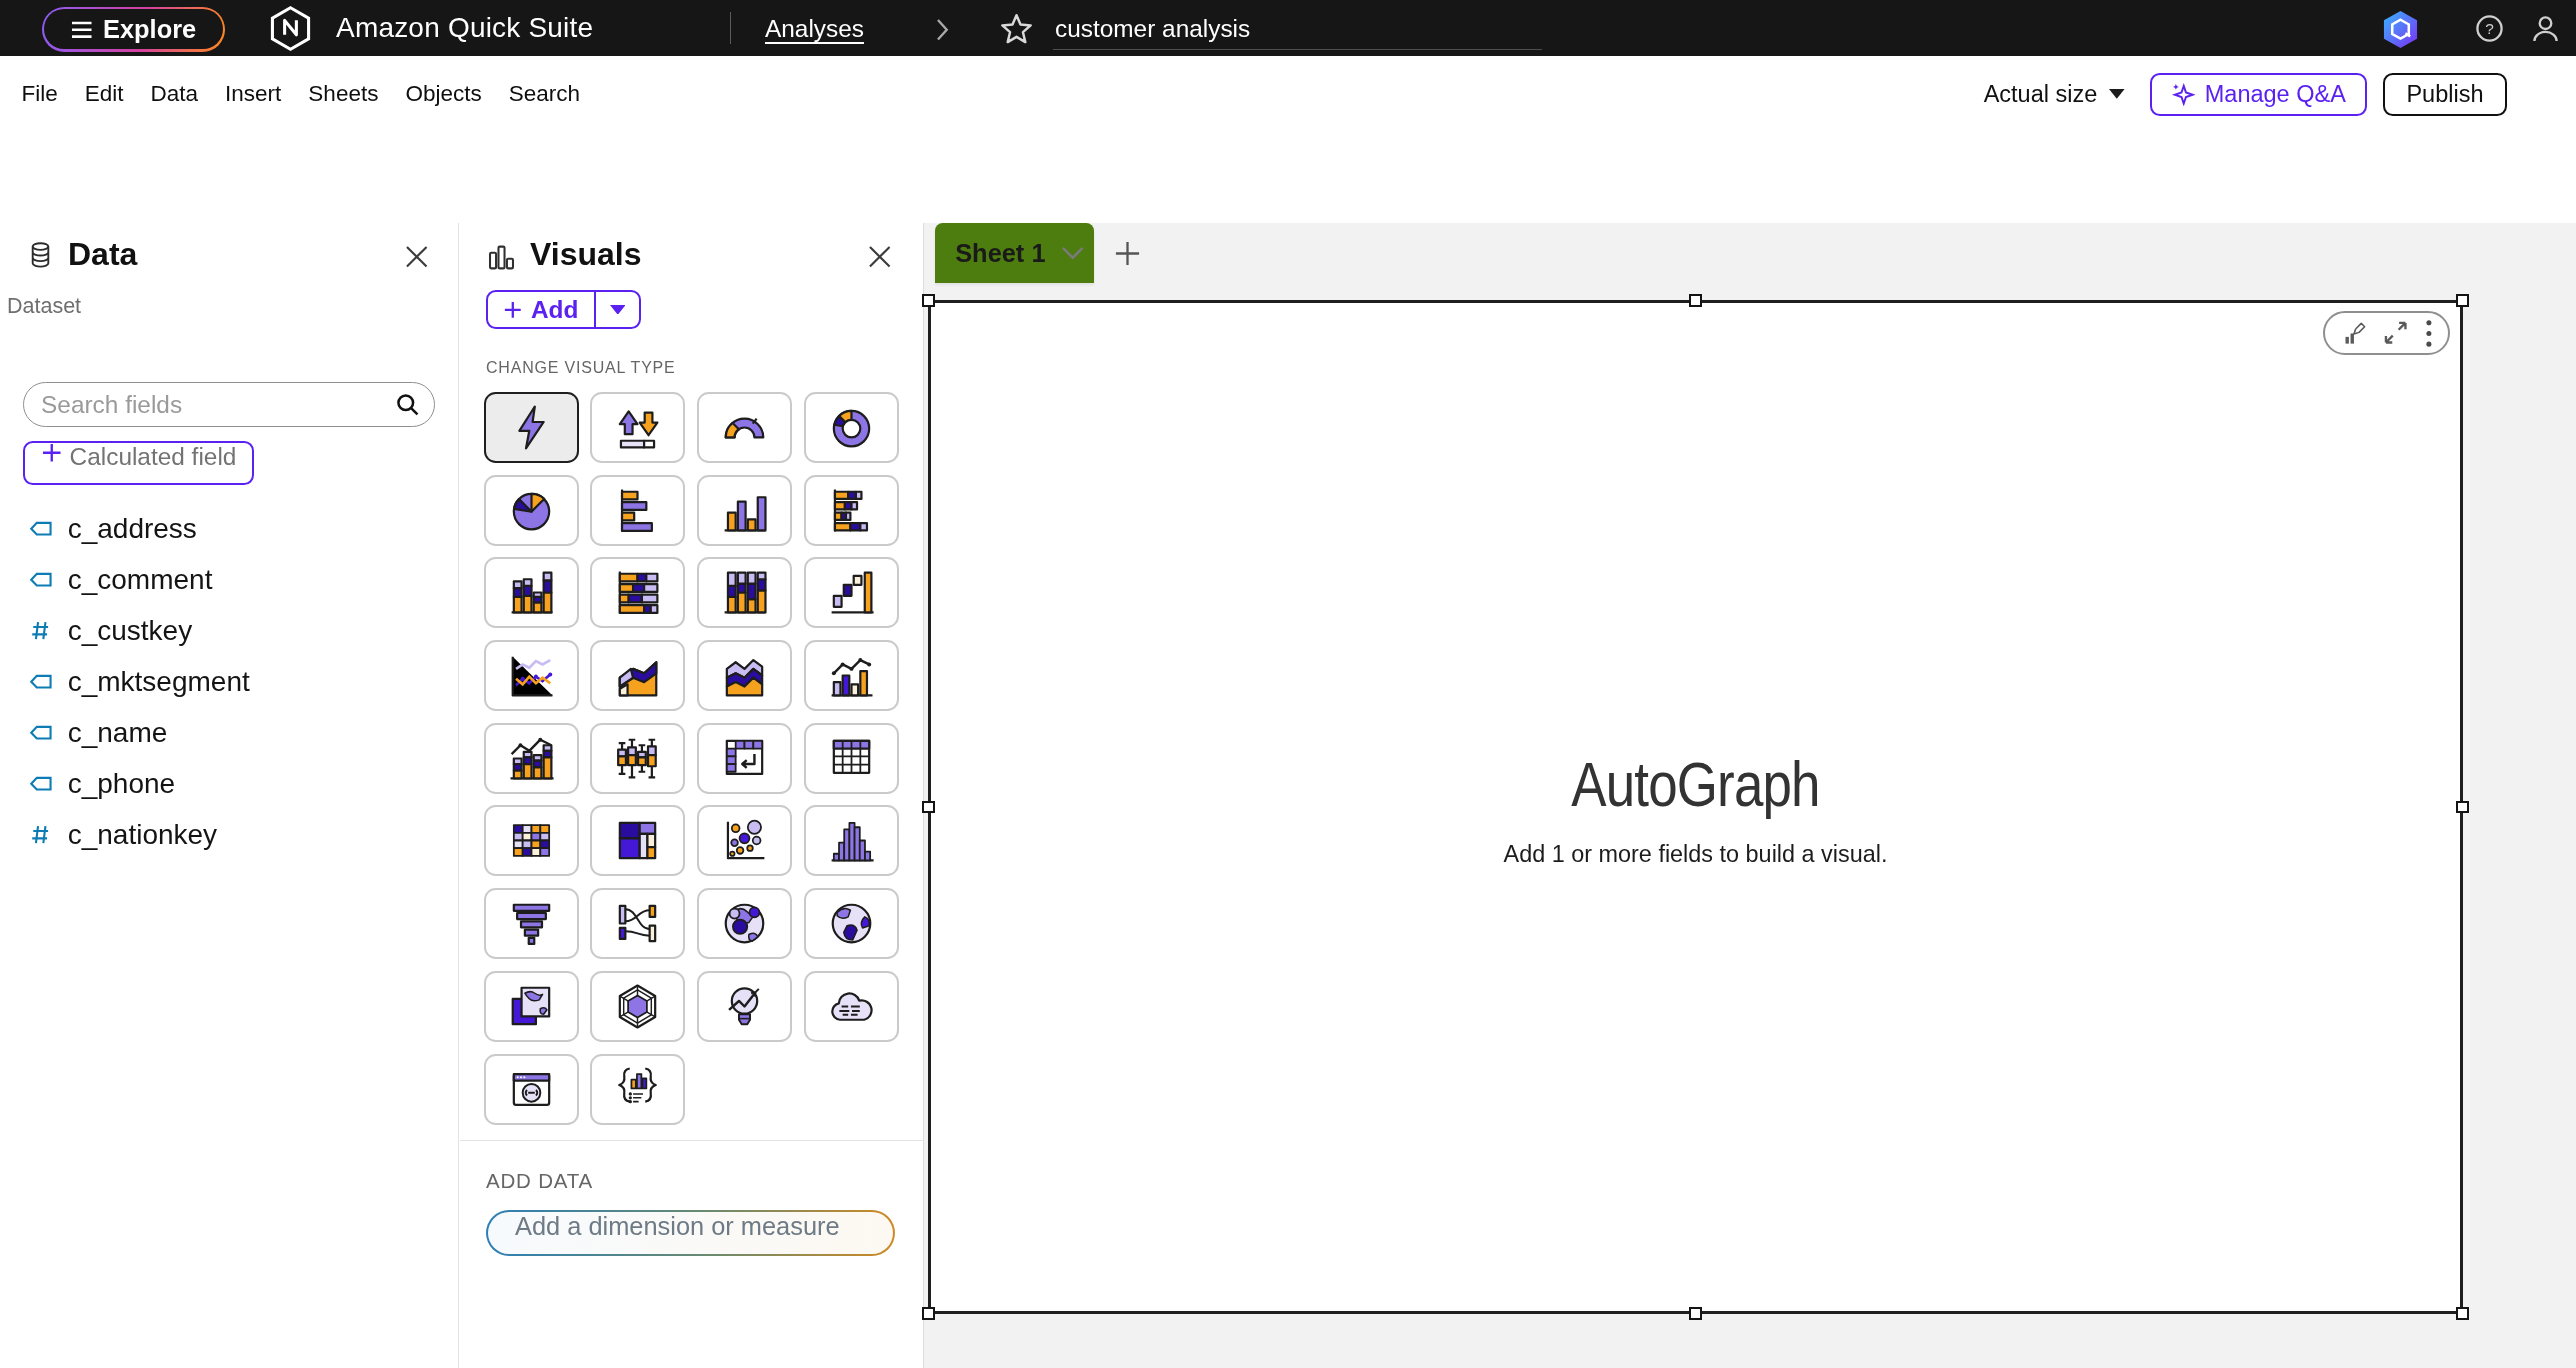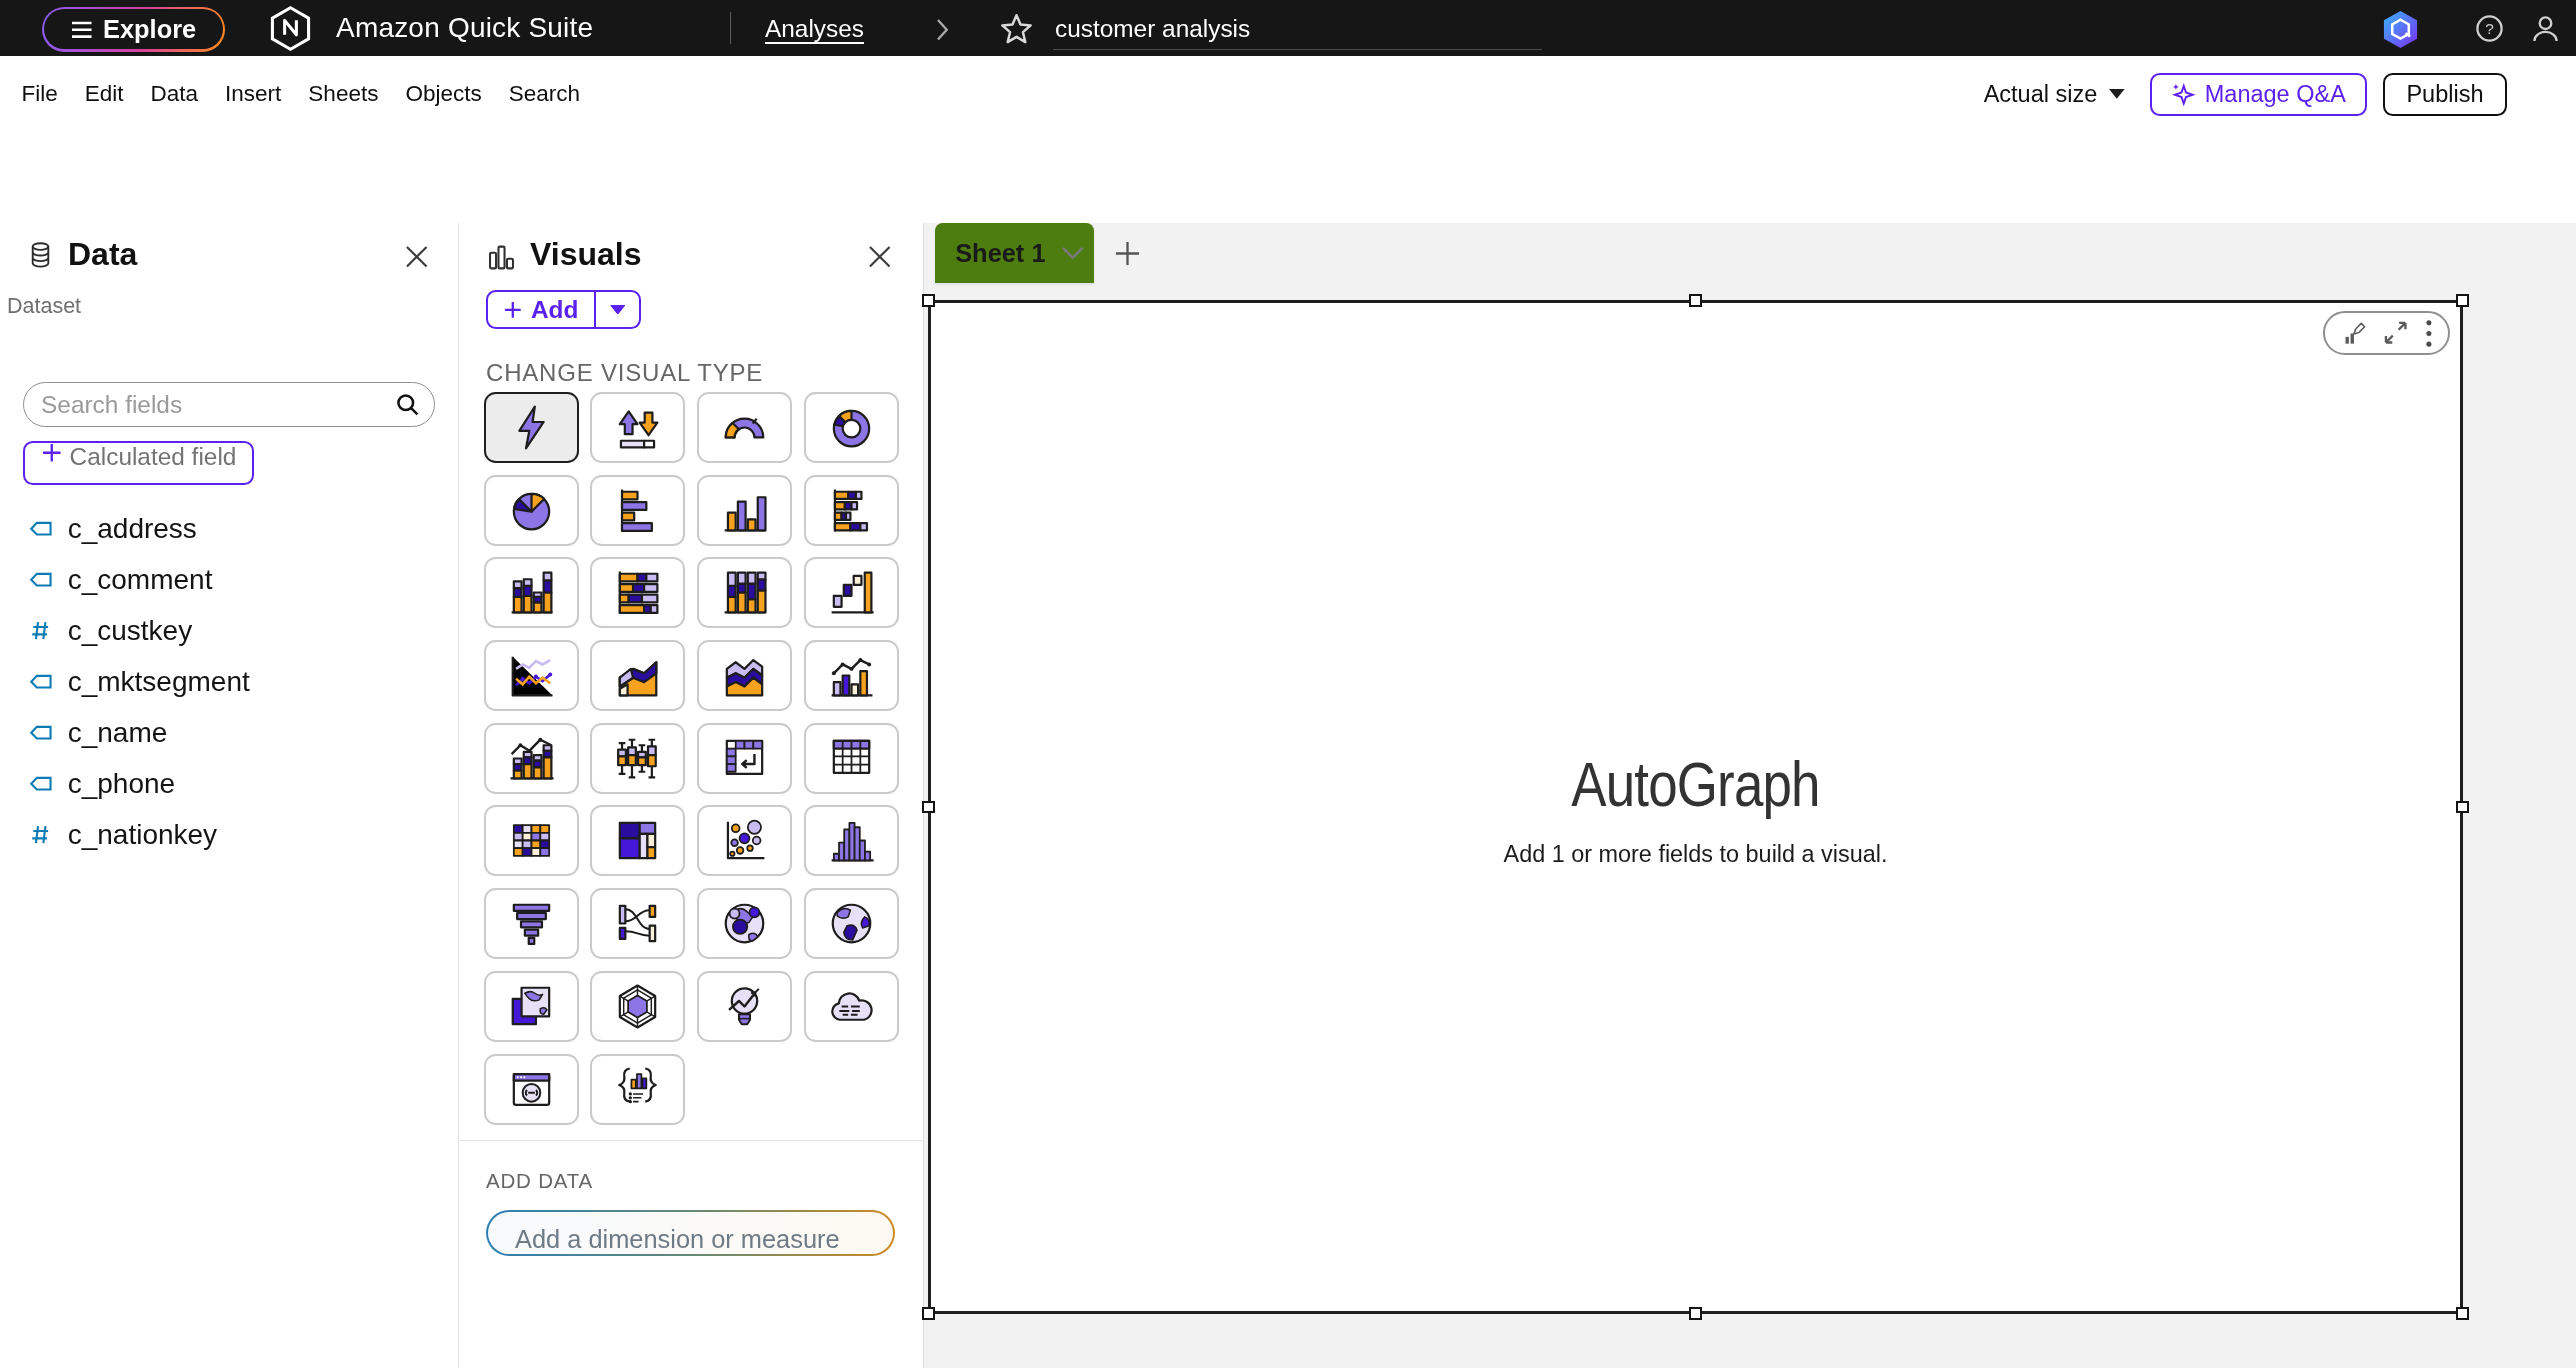--- a/index.html
+++ b/index.html
@@ -61,30 +61,30 @@
 
   
   #visuals-panel{position:absolute;left:460px;top:223px;width:464px;height:1145px;background:#fff;border-right:1px solid #dcdcdc;box-sizing:border-box;}
   #visuals-title{position:absolute;left:70px;top:12.7px;font-size:32px;font-weight:700;color:#111;}
   #visuals-bars-icon{position:absolute;left:27px;top:19.5px;}
   #visuals-close{position:absolute;left:408px;top:21.5px;cursor:pointer;}
   #add-visual-btn{position:absolute;left:26px;top:67px;height:39px;border:2px solid #5b21f0;border-radius:9.8px;display:flex;align-items:stretch;background:#fff;box-sizing:border-box;cursor:pointer;}
   #add-visual-main{display:flex;align-items:center;gap:9.8px;padding:0 15.6px;color:#5b21f0;font-size:24.4px;font-weight:700;}
   #add-visual-split{width:2px;background:#5b21f0;}
   #add-visual-caret{display:flex;align-items:center;padding:0 13.7px;}
-  #change-type-label{position:absolute;left:26px;top:136px;font-size:24px;color:#666;letter-spacing:0.8px;}
+  #change-type-label{position:absolute;left:26px;top:136px;font-size:16px;color:#666;letter-spacing:0.8px;}
   #visual-grid{position:absolute;left:23.5px;top:169px;display:grid;grid-template-columns:repeat(4,95px);gap:11.7px 11.7px;}
   .tile{width:95px;height:71px;border:2px solid #cacaca;border-radius:11.7px;box-sizing:border-box;background:#fff;display:flex;align-items:center;justify-content:center;cursor:pointer;}
   .tile.selected{border:2.4px solid #1f1f1f;background:#ececec;}
   .tile svg{width:53px;height:53px;}
   #panel-div{position:absolute;left:0;top:917px;width:464px;height:0;border-top:1px solid #e4e4e4;}
   #add-data-label{position:absolute;left:26px;top:946px;font-size:20.5px;color:#666;letter-spacing:0.8px;}
   #add-data-pill{position:absolute;left:26px;top:987px;width:409px;height:46px;border:2.4px dotted transparent;border-radius:23.5px;box-sizing:border-box;
     background:linear-gradient(90deg,#f7fafd,#fdf9f2) padding-box,linear-gradient(90deg,#2d7fb5,#6b8a70 55%,#cf8a24) border-box;
-    display:flex;align-items:flex-end;padding-left:27px;font-size:25.4px;color:#6e7a85;cursor:pointer;}
+    display:flex;align-items:flex-start;padding-left:27px;font-size:25.4px;color:#6e7a85;cursor:pointer;}
 
   
   #canvas{position:absolute;left:924px;top:223px;width:1652px;height:1145px;background:#f2f2f2;}
   #sheet-tab{position:absolute;left:10.7px;top:0;width:159px;height:60px;background:#4d7c0f;border-radius:7.8px 7.8px 0 0;box-shadow:0 2px 2.9px rgba(0,0,0,.07);display:flex;align-items:center;cursor:pointer;}
   #sheet-tab-label{margin-left:20.5px;font-size:25.4px;font-weight:700;color:#1a1a1a;}
   #sheet-tab-caret{margin-left:15.6px;}
   #add-sheet-btn{position:absolute;left:186px;top:12.7px;width:35px;height:35px;display:flex;align-items:center;justify-content:center;cursor:pointer;}
   #visual{position:absolute;left:3.9px;top:77px;width:1535px;height:1014px;background:#fff;border:3.9px solid #1f1f1f;box-sizing:border-box;}
   .handle{position:absolute;width:12.7px;height:12.7px;background:#fff;border:2.4px solid #141414;box-sizing:border-box;}
   #float-toolbar{position:absolute;left:1399px;top:88px;width:127px;height:44px;background:#fff;border:2px solid #8f8f8f;border-radius:22.5px;box-sizing:border-box;display:flex;align-items:center;justify-content:space-evenly;z-index:5;}

